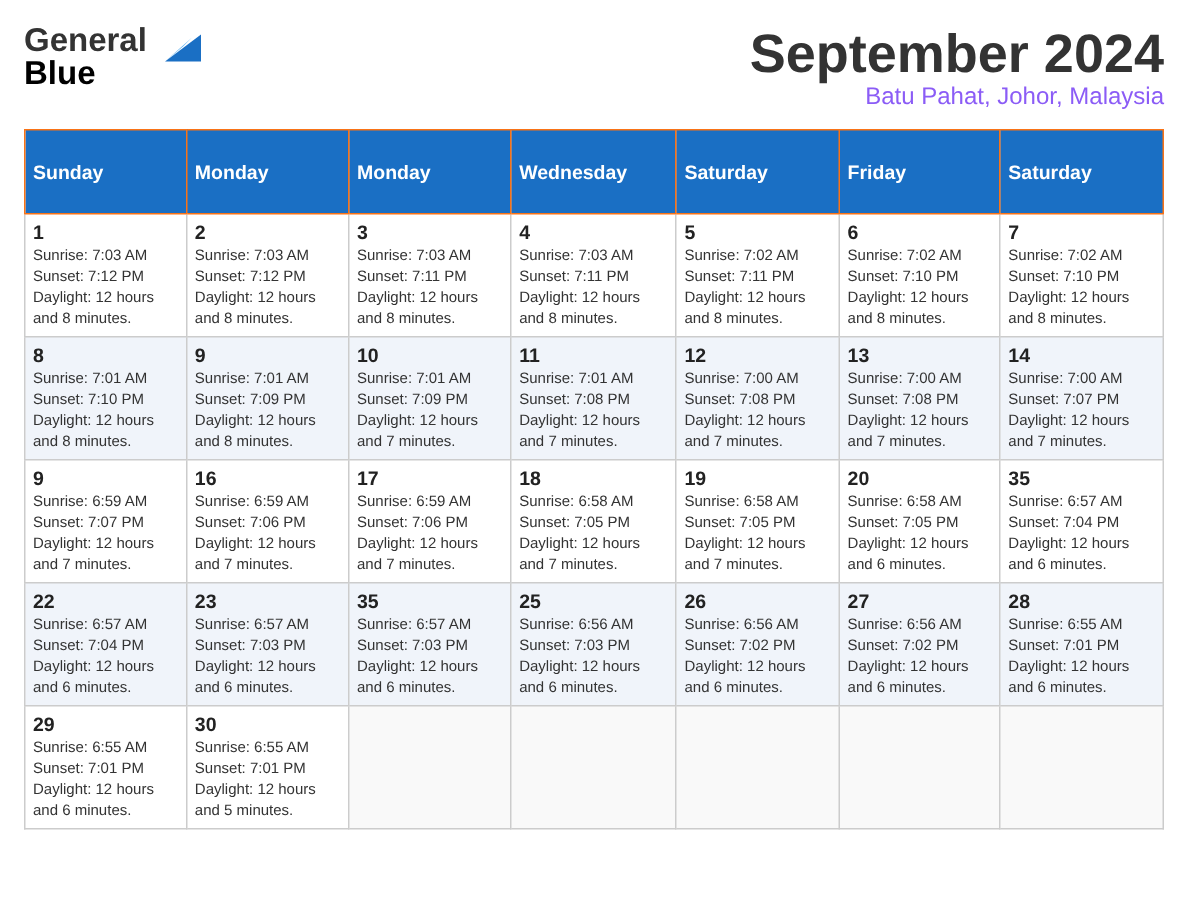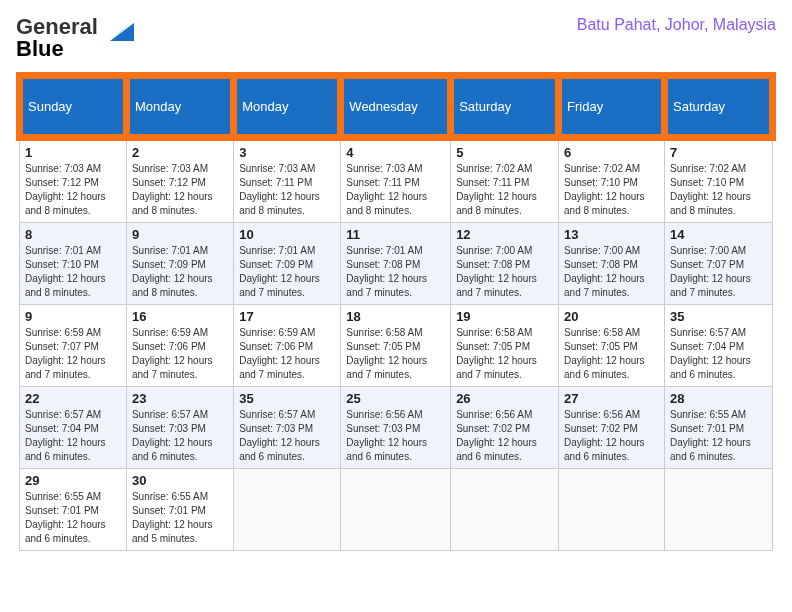--- a/index.html
+++ b/index.html
@@ -46,22 +46,22 @@
       width: 100%;
       border-collapse: collapse;
       font-size: 10.5px;
     }
     .calendar th {
       background: #1a6fc4;
       color: #fff;
       text-align: left;
       padding: 20px 5px;
       font-size: 13px;
-      font-weight: normal;
-      border: 7px solid #f97316;
+      font-weight: bold;
+      border: 1px solid #f97316;
     }
     .calendar td {
       vertical-align: top;
       border: 1px solid #ccc;
       padding: 4px 5px;
       width: 113px;
       min-height: 80px;
     }
     .calendar tr:nth-child(even) td {
       background: #f0f4fa;
@@ -95,20 +95,21 @@
         <span>General</span><br>
         <span class="blue">Blue</span>
       </span>
       <svg width="32" height="32" viewBox="0 0 32 32" style="margin-left:2px; margin-top:-18px;">
         <polygon points="8,28 24,16 32,10 32,28" fill="#1a6fc4"></polygon>
         <polygon points="8,28 20,18 26,12" fill="#5aaff0"></polygon>
       </svg>
     </div>
   </div>
   <div class="title-block">
+    <div class="month-title">September 2024</div>
     <div class="location-title">Batu Pahat, Johor, Malaysia</div>
   </div>
 </div>
 
 <table class="calendar">
   <thead>
     <tr>
     <th>Sunday</th>
         <th>Monday</th>
         <th>Monday</th>

